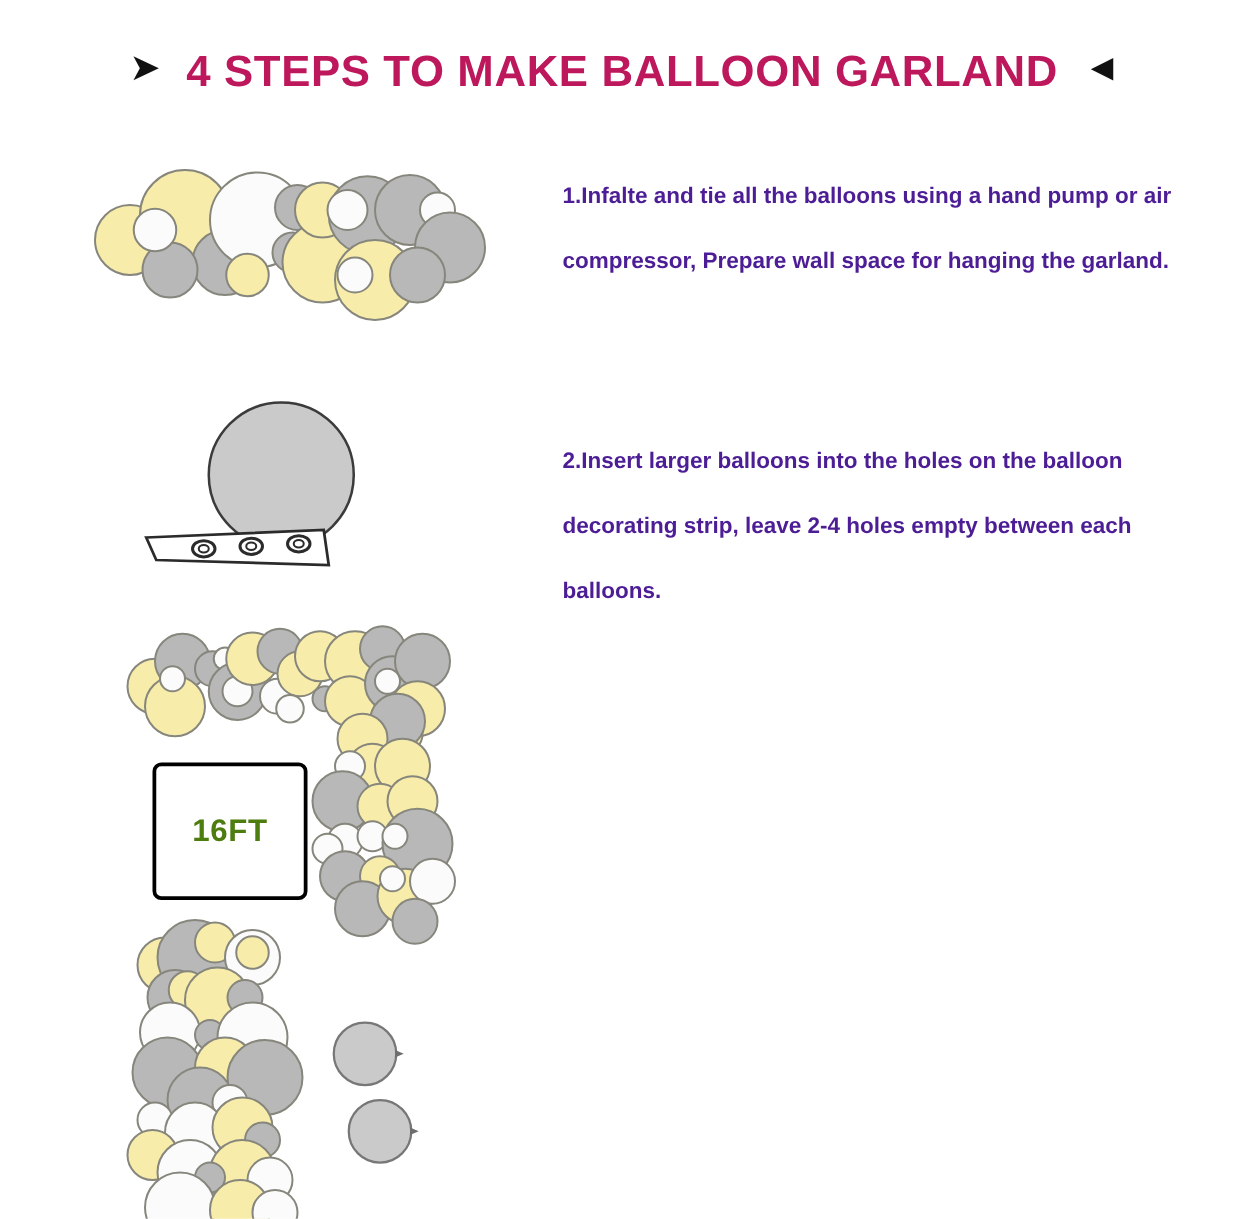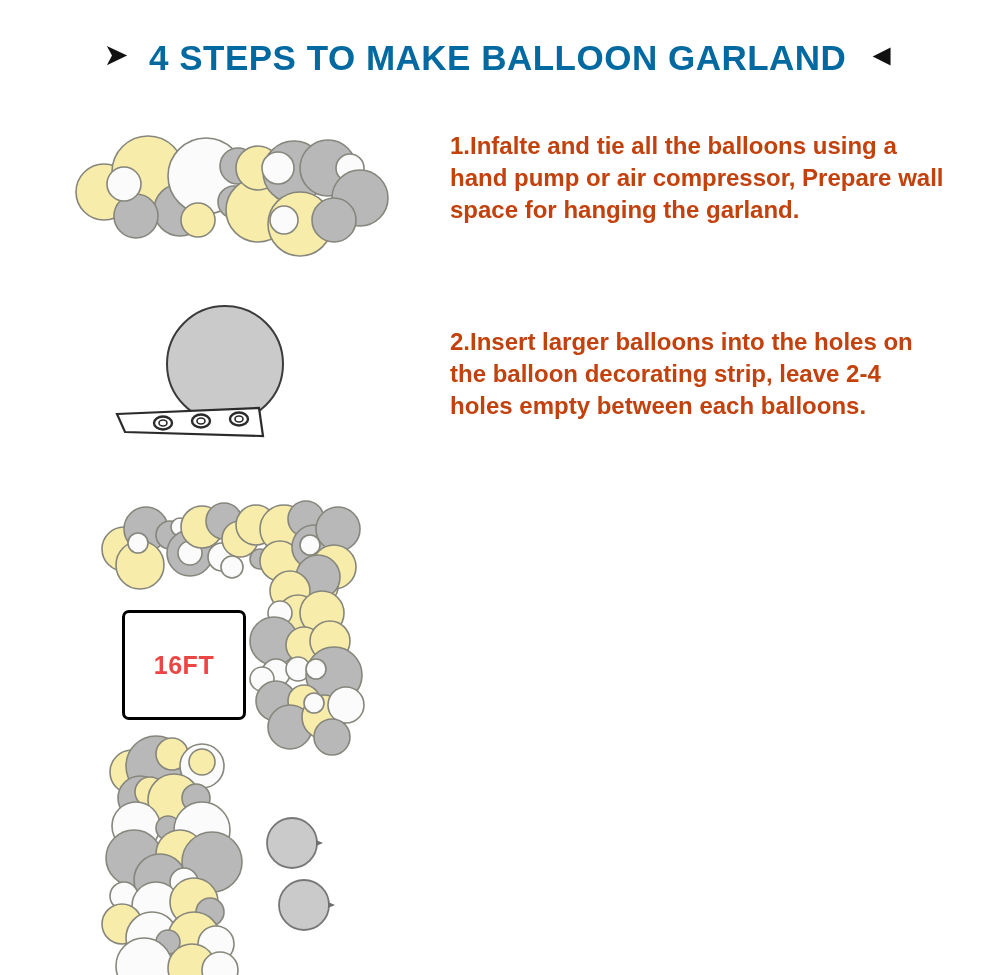--- a/index.html
+++ b/index.html
@@ -31,52 +31,52 @@
     line-height: 1;
     vertical-align: 5px;
     color: #111111;
   }
   #title-bar .arrow.left-arrow { margin-right: 16px; }
   #title-bar .arrow.right-arrow { margin-left: 16px; }
   #title-bar .title-text {
     font-size: 35px;
     font-weight: bold;
     letter-spacing: 0.5px;
-    color: #0369a1;
+    color: #be185d;
   }
 
   
   .step-row {
     position: absolute;
     left: 0;
     width: 1000px;
   }
   #step-row-1 { top: 112px;  height: 160px; }
-  #step-row-2 { top: 294px;  height: 180px; }
+  #step-row-2 { top: 310px;  height: 180px; }
   #step-row-3 { top: 505px;  height: 235px; }
   #step-row-4 { top: 740px;  height: 235px; }
 
   .step-figure {
     position: absolute;
     left: 0;
     top: 0;
   }
   #fig-1 { left: 62px;  top: 12px;  width: 340px; height: 130px; }
   #fig-2 { left: 105px; top: 8px;   width: 250px; height: 165px; }
   #fig-3 { left: 98px;  top: 0px;   width: 290px; height: 235px; }
   #fig-4 { left: 98px;  top: 0px;   width: 290px; height: 245px; }
 
   .step-text {
     position: absolute;
     left: 450px;
     width: 500px;
-    font-size: 24px;
+    font-size: 18px;
     font-weight: bold;
-    line-height: 32px;
-    color: #c2410c;
+    line-height: 52px;
+    color: #4c1d95;
   }
   #text-1 { top: 18px; }
   #text-2 { top: 32px; }
   #text-3 { top: 78px; }
   #text-4 { top: 96px; }
 
   
   #measure-box {
     position: absolute;
     left: 24px;
@@ -88,21 +88,21 @@
     border-radius: 7px;
     box-sizing: border-box;
     display: flex;
     align-items: center;
     justify-content: center;
     z-index: 5;
   }
   #measure-label {
     font-size: 25px;
     font-weight: bold;
-    color: #ef4444;
+    color: #4d7c0f;
     letter-spacing: 0.5px;
   }
   svg { display: block; overflow: visible; }
 </style>
 </head>
 <body>
 
 <div id="title-bar">
   <span class="arrow left-arrow">➤</span>
   <span class="title-text">4 STEPS TO MAKE BALLOON GARLAND</span>

